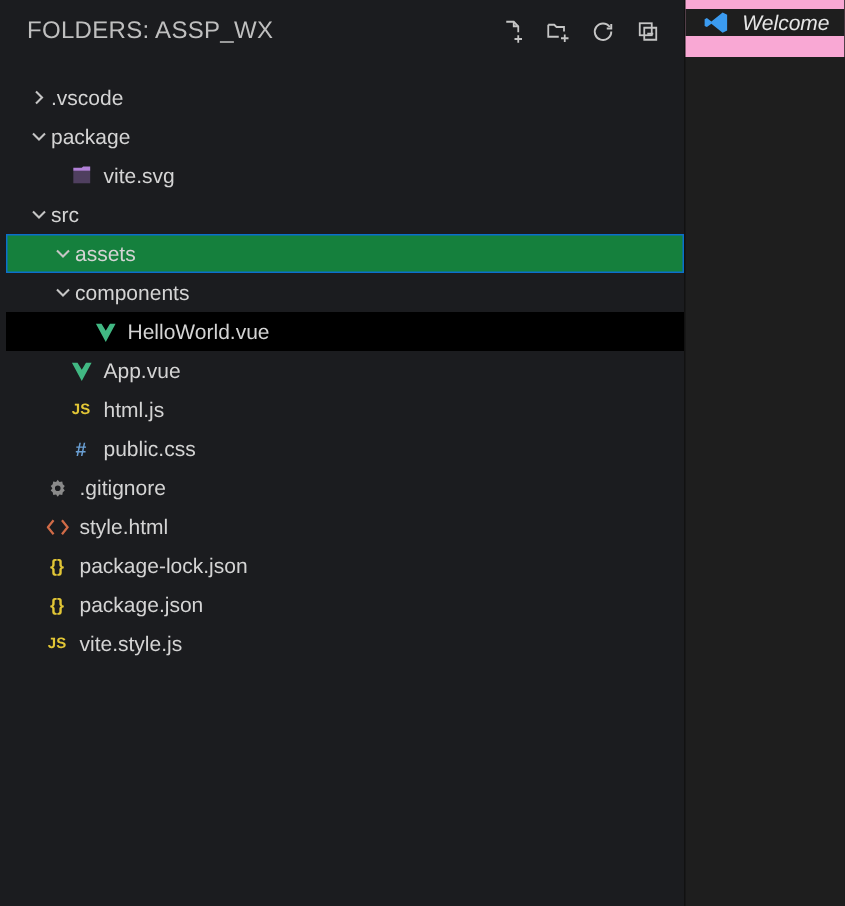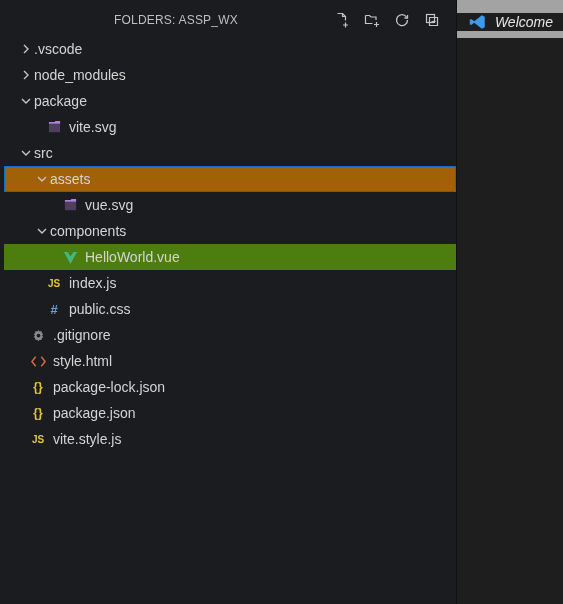--- a/index.html
+++ b/index.html
@@ -16,38 +16,37 @@
     width: 460px;
     background: #1b1c1f;
     display: flex; flex-direction: column;
     padding-top: 6px;
     padding-left: 4px;
   }
   .header {
     display: flex; align-items: center;
     padding: 6px 12px 8px 14px;
     color: #bfbfbf;
-    font-size: 12px;
+    font-size: 16px;
     letter-spacing: 0.2px;
-    text-align: center;
   }
   .header-title { flex: 1; white-space: nowrap; }
   .toolbar { display: flex; gap: 14px; align-items: center; padding-right: 4px; }
   .toolbar .ticon { width: 16px; height: 16px; color: #c5c5c5; cursor: pointer; }
-  .tree { user-select: none; }
+  .tree { user-select: none; margin-top: 14px; }
   .row {
     display: flex; align-items: center;
     height: 26px;
     padding-right: 8px;
     cursor: pointer;
     color: #cccccc;
   }
-  .row.hover-row { background: #4d7c0f; }
+  .row.hover-row { background: #000000; }
   .row.selected {
-    background: #a16207;
+    background: #15803d;
     outline: 1px solid #0b6fcc;
     outline-offset: -1px;
   }
   .chev { width: 16px; height: 16px; display: inline-flex; align-items: center; justify-content: center; color: #c5c5c5; }
   .chev svg { width: 12px; height: 12px; }
   .ficon { width: 16px; height: 16px; display: inline-flex; align-items: center; justify-content: center; margin-right: 7px; color: #c5c5c5; }
   .ficon svg { width: 15px; height: 15px; }
   .label {
     font-size: 14px;
     color: #d4d4d4;
@@ -63,22 +62,22 @@
   .c-info  { color: #4b9fd5; }
 
   .editor {
     flex: 1;
     background: #1e1e1e;
     border-left: 1px solid #111;
     display: flex; flex-direction: column;
   }
   .tabbar {
     height: 38px;
-    display: flex; align-items: center;
-    background: #a3a3a3;
+    display: flex; align-items: flex-start;
+    background: #f9a8d4;
     padding-top: 6px;
   }
   .tab {
     display: flex; align-items: center;
     padding: 0 10px 0 12px;
     background: #1e1e1e;
     color: #d0d0d0;
     gap: 8px;
   }
   .tab-label { font-style: italic; font-size: 14px; color: #e6e6e6; }
@@ -129,28 +128,20 @@
 
       <div class="row" style="padding-left:14px">
         <span class="chev">
           <svg viewBox="0 0 12 12" fill="none" stroke="currentColor" stroke-width="1.4">
               <path d="M4 2l4 4-4 4"></path>
             </svg>
         </span>
         <span class="label">.vscode</span>
       </div>
 
-      <div class="row" style="padding-left:14px">
-        <span class="chev">
-          <svg viewBox="0 0 12 12" fill="none" stroke="currentColor" stroke-width="1.4">
-              <path d="M4 2l4 4-4 4"></path>
-            </svg>
-        </span>
-        <span class="label">node_modules</span>
-      </div>
 
       <div class="row" style="padding-left:14px">
         <span class="chev">
           <svg viewBox="0 0 12 12" fill="none" stroke="currentColor" stroke-width="1.4">
               <path d="M2 4l4 4 4-4"></path>
             </svg>
         </span>
         <span class="label">package</span>
       </div>
 
@@ -175,52 +166,51 @@
 
       <div class="row selected" style="padding-left:30px">
         <span class="chev">
           <svg viewBox="0 0 12 12" fill="none" stroke="currentColor" stroke-width="1.4">
               <path d="M2 4l4 4 4-4"></path>
             </svg>
         </span>
         <span class="label">assets</span>
       </div>
 
-      <div class="row" style="padding-left:58px">
-        <span class="ficon c-purple">
-          <svg viewBox="0 0 16 16" fill="currentColor">
-              <path d="M2 2h6l1-1h5v3H2z"></path>
-              <rect x="2" y="4" width="12" height="9" opacity=".35"></rect>
-            </svg>
-        </span>
-        <span class="label">vue.svg</span>
-      </div>
 
       <div class="row" style="padding-left:30px">
         <span class="chev">
           <svg viewBox="0 0 12 12" fill="none" stroke="currentColor" stroke-width="1.4">
               <path d="M2 4l4 4 4-4"></path>
             </svg>
         </span>
         <span class="label">components</span>
       </div>
 
       <div class="row hover-row" style="padding-left:58px">
         <span class="ficon c-vue">
           <svg viewBox="0 0 16 16" fill="currentColor">
               <path d="M1 2h4l3 5 3-5h4L8 15 1 2z"></path>
             </svg>
         </span>
         <span class="label">HelloWorld.vue</span>
       </div>
 
+      <div class="row" style="padding-left:42px">
+        <span class="ficon c-vue">
+          <svg viewBox="0 0 16 16" fill="currentColor">
+              <path d="M1 2h4l3 5 3-5h4L8 15 1 2z"></path>
+            </svg>
+        </span>
+        <span class="label">App.vue</span>
+      </div>
 
       <div class="row" style="padding-left:42px">
         <span class="ficon c-js" style="font-weight:700;font-size:10px">JS</span>
-        <span class="label">index.js</span>
+        <span class="label">html.js</span>
       </div>
 
       <div class="row" style="padding-left:42px">
         <span class="ficon c-hash" style="font-weight:700;font-size:13px">#</span>
         <span class="label">public.css</span>
       </div>
 
       <div class="row" style="padding-left:26px">
         <span class="ficon c-gear">
           <svg viewBox="0 0 16 16" fill="currentColor">

